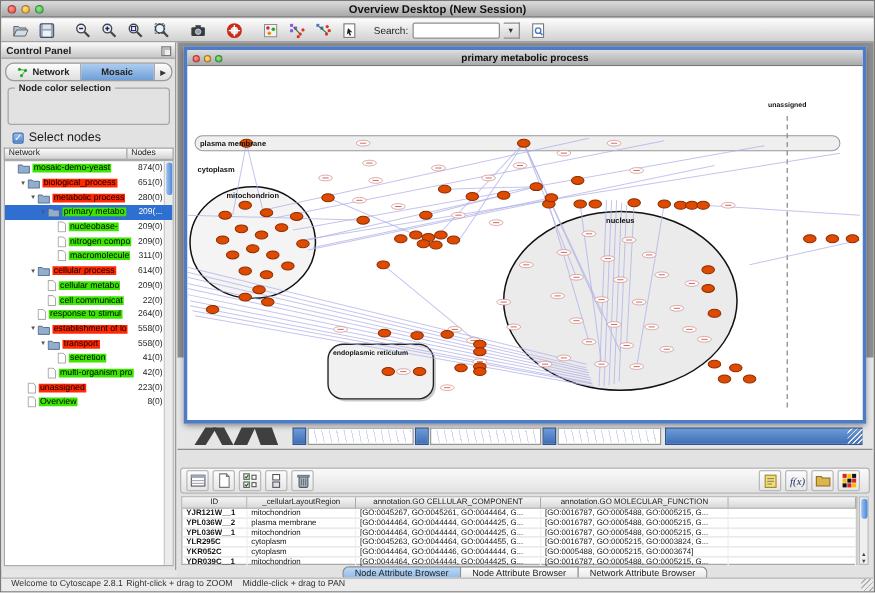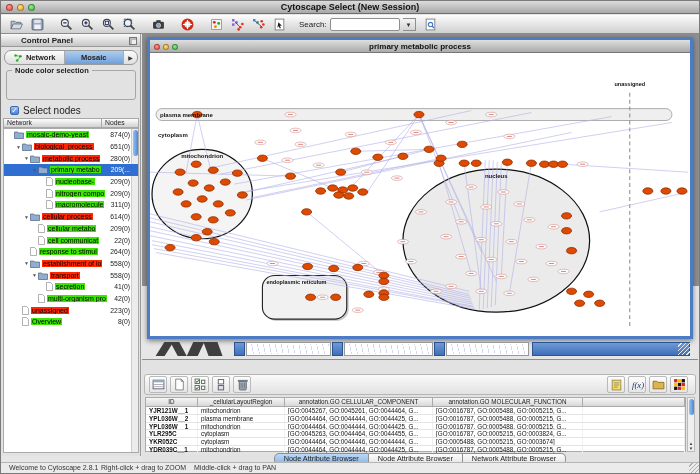--- a/index.html
+++ b/index.html
@@ -21,21 +21,21 @@
   .tb-group{display:flex;align-items:center;gap:3px;margin-right:11px}
   .tb-icon{width:18px;height:16px;display:flex;align-items:center;justify-content:center}
   .search-wrap{display:flex;align-items:center;gap:3px}
   .search-label{font-size:8px;color:#222}
   .search-input{width:70px;height:13px;border:1px solid #8f8f8f;border-radius:2px;background:#fff;font-size:8px;padding:0 3px}
   .combo-btn{width:13px;height:13px;border:1px solid #8f8f8f;border-left:none;background:linear-gradient(#f4f4f4,#d4d4d4);font-size:6px;line-height:12px;text-align:center;color:#333}
 
   
   .cpanel{position:absolute;left:0;top:33px;width:140px;height:422px;background:#e2e2e2;border-right:1px solid #9a9a9a}
   .panel-head{position:absolute;left:0;top:0;right:0;height:13px;background:linear-gradient(#fafafa,#c6c6c6);border-bottom:1px solid #9a9a9a}
-  .panel-head .ptitle{font-size:8px;font-weight:bold;line-height:13px;padding-left:20px;color:#222}
+  .panel-head .ptitle{font-size:8px;font-weight:bold;line-height:13px;padding-left:4px;color:#222}
   .float-ic{position:absolute;right:3px;top:3px;width:8px;height:8px;border:1px solid #777;background:#eee;box-shadow:inset 2px 2px 0 #bbb}
   .cp-tabs{position:absolute;left:3px;top:16px;width:134px;height:15px;display:flex;border:1px solid #9a9a9a;border-radius:7px;background:linear-gradient(#fdfdfd,#dedede);overflow:hidden}
   .cp-tab{flex:1;display:flex;align-items:center;justify-content:center;gap:3px;font-size:7.5px;font-weight:bold;color:#222;border-right:1px solid #aaa}
   .cp-tab.active{background:linear-gradient(#aecdf0,#6f9fd8)}
   .cp-tab-arrow{width:13px;display:flex;align-items:center;justify-content:center;font-size:6px;color:#333}
   .cp-fieldset{position:absolute;left:5px;top:36px;width:130px;height:30px;border:1px solid #a6a6a6;border-radius:3px}
   .cp-legend{position:absolute;left:5px;top:-5px;background:#e2e2e2;padding:0 3px;font-size:7.5px;font-weight:bold;color:#222}
   .cp-select{position:absolute;left:7px;top:8px;width:114px;height:15px;background:#fff;border:1px solid #9a9a9a;border-radius:7px;display:flex;align-items:center}
   .cp-select .selval{flex:1;font-size:7.5px;padding-left:7px;color:#111}
   .cp-select .stepper{width:13px;height:13px;margin-right:1px;border-radius:6px;background:linear-gradient(#a7c8ef,#5b90d6);color:#fff;font-size:5px;line-height:6px;text-align:center}
@@ -102,21 +102,21 @@
 <body>
 
 <div id="app">
 
   <div class="titlebar">
     <div class="lights">
       <span class="light lr"></span>
       <span class="light ly"></span>
       <span class="light lg"></span>
     </div>
-    <div class="wtitle">Cytoscape Select (New Session)</div>
+    <div class="wtitle">Overview Desktop (New Session)</div>
   </div>
 
   <div class="toolbar">
     <span id="tb-groups" style="display:flex;align-items:center">
         <span class="tb-group">
           <span class="tb-icon">
             <svg width="13" height="13" viewBox="0 0 12 12">
               <path d="M1 10 V3 h3.5 l1 1 H10 v2 H3 L1 10 Z" fill="#b9c2cc" stroke="#55606c" stroke-width=".7"></path>
               <path d="M1 10 L3 5.5 h8.5 L9.5 10 Z" fill="#d5dde4" stroke="#55606c" stroke-width=".7"></path>
             </svg>

